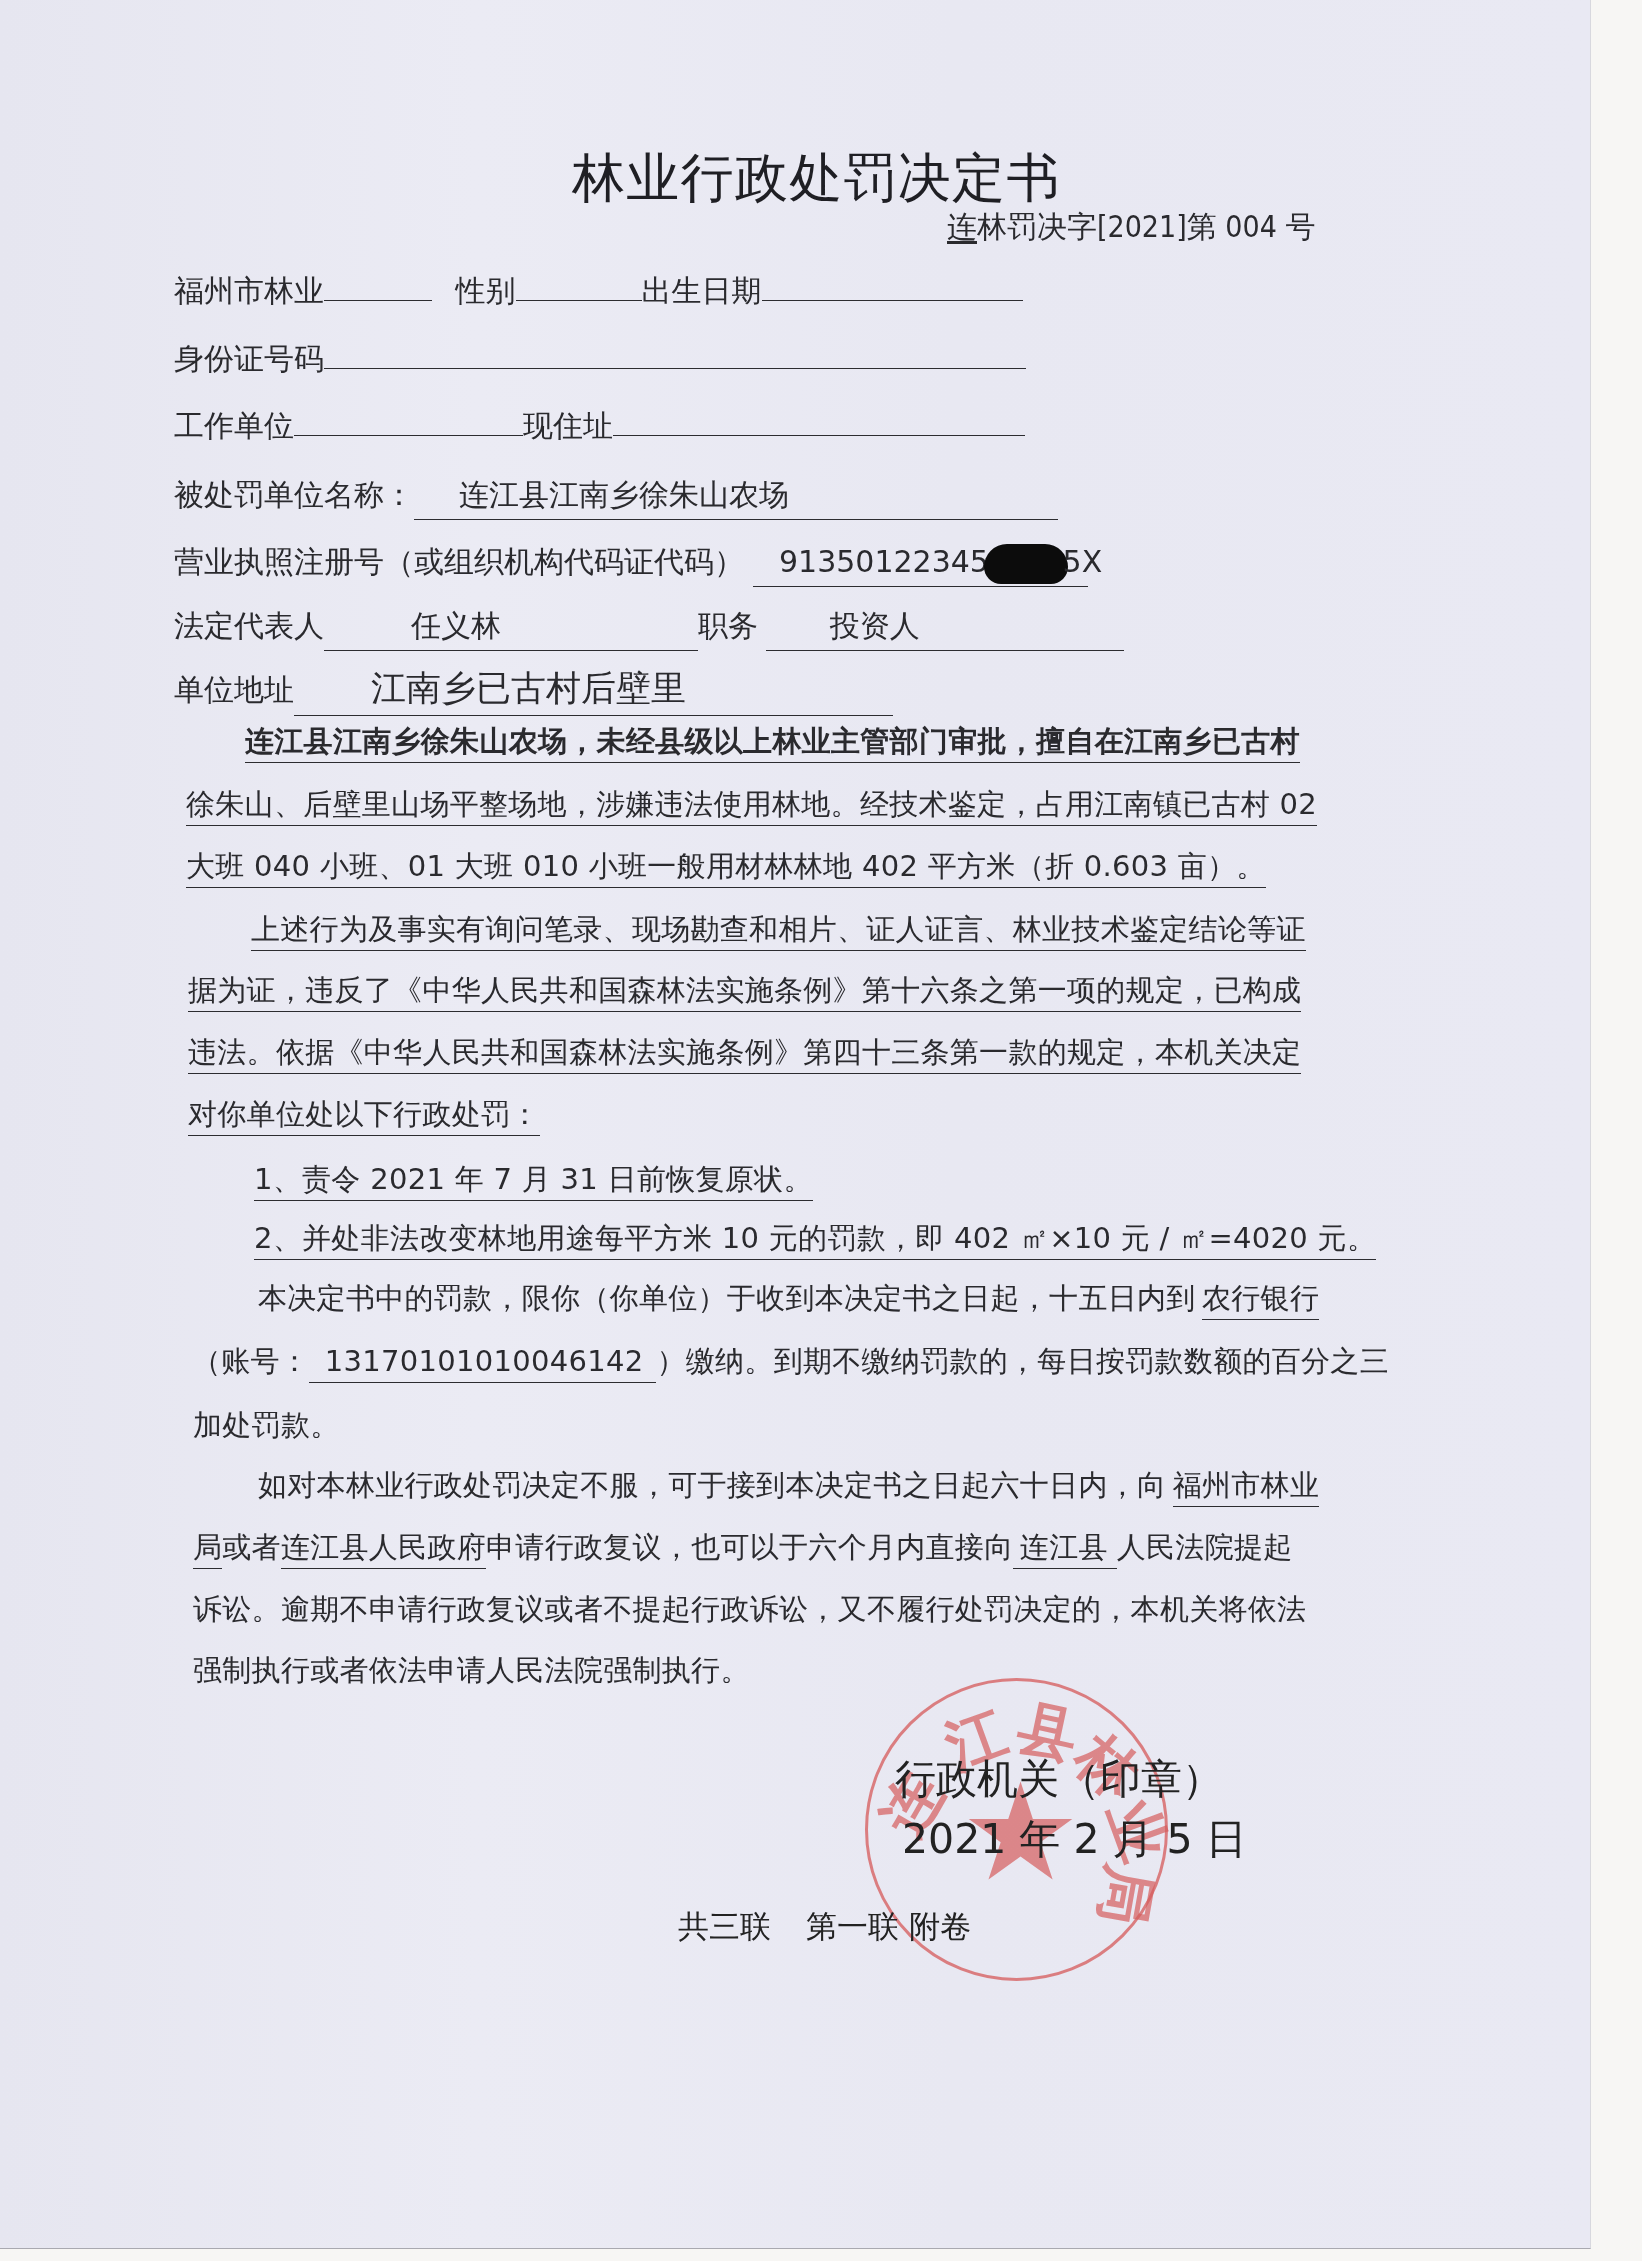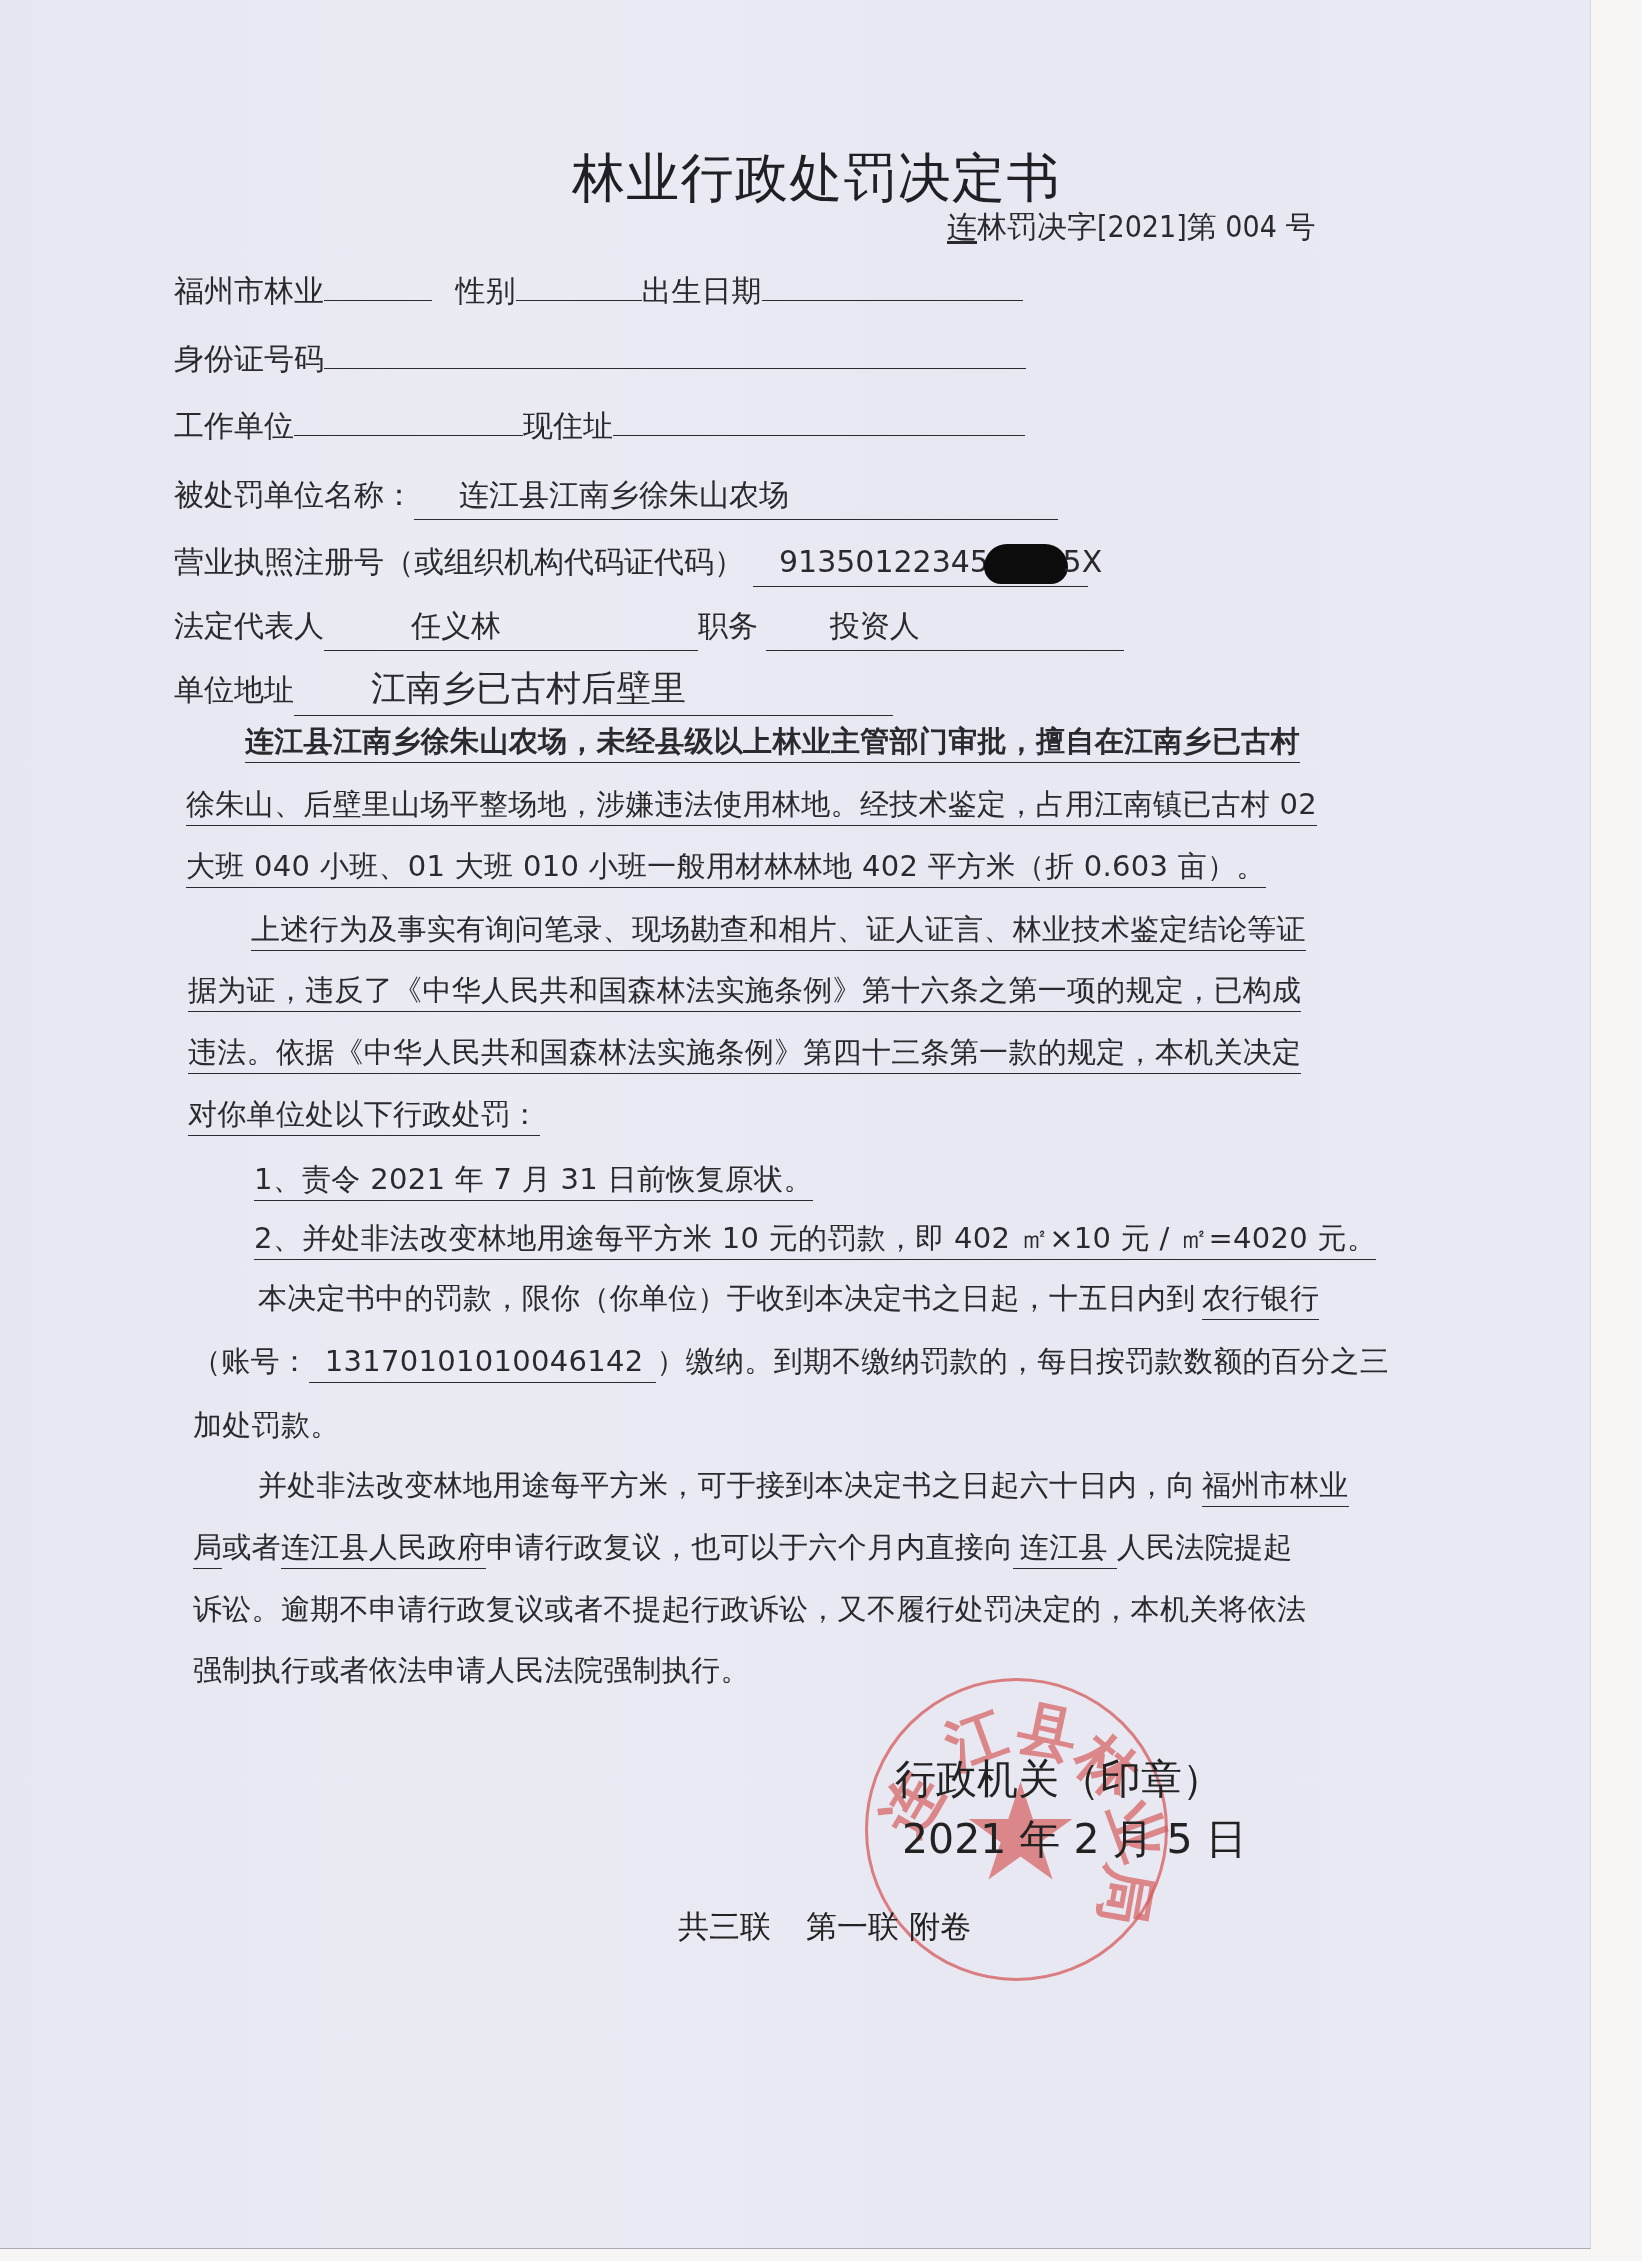--- a/index.html
+++ b/index.html
@@ -97,21 +97,21 @@
 
 <div class="abs body-line" style="left:258px; top:1279px;">
   <span>本决定书中的罚款，限你（你单位）于收到本决定书之日起，十五日内到</span><span class="ul" style="margin-left:6.4px;">农行银行</span>
 </div>
 <div class="abs body-line" style="left:192px; top:1342px;">
   <span>（账号：</span><span class="ul" style="padding-left:15.5px; padding-right:13px;">13170101010046142</span><span>）缴纳。到期不缴纳罚款的，每日按罚款数额的百分之三</span>
 </div>
 <div class="abs body-line" style="left:193px; top:1406px;">加处罚款。</div>
 
 <div class="abs body-line" style="left:258px; top:1466px;">
-  <span>并处非法改变林地用途每平方米，可于接到本决定书之日起六十日内，向</span><span class="ul" style="margin-left:6.4px;">福州市林业</span>
+  <span>如对本林业行政处罚决定不服，可于接到本决定书之日起六十日内，向</span><span class="ul" style="margin-left:6.4px;">福州市林业</span>
 </div>
 <div class="abs body-line" style="left:193px; top:1528px;">
   <span class="ul">局</span><span>或者</span><span class="ul">连江县人民政府</span><span>申请行政复议，也可以于六个月内直接向</span><span class="ul" style="padding-left:6.4px; padding-right:9px;">连江县</span><span>人民法院提起</span>
 </div>
 <div class="abs body-line" style="left:193px; top:1590px;">诉讼。逾期不申请行政复议或者不提起行政诉讼，又不履行处罚决定的，本机关将依法</div>
 <div class="abs body-line" style="left:193px; top:1651px;">强制执行或者依法申请人民法院强制执行。</div>
 
 <div class="seal"></div>
 <div class="seal-star">★</div>
 <div class="seal-text" style="left:883px; top:1765px; transform:rotate(-60deg);">连</div>

